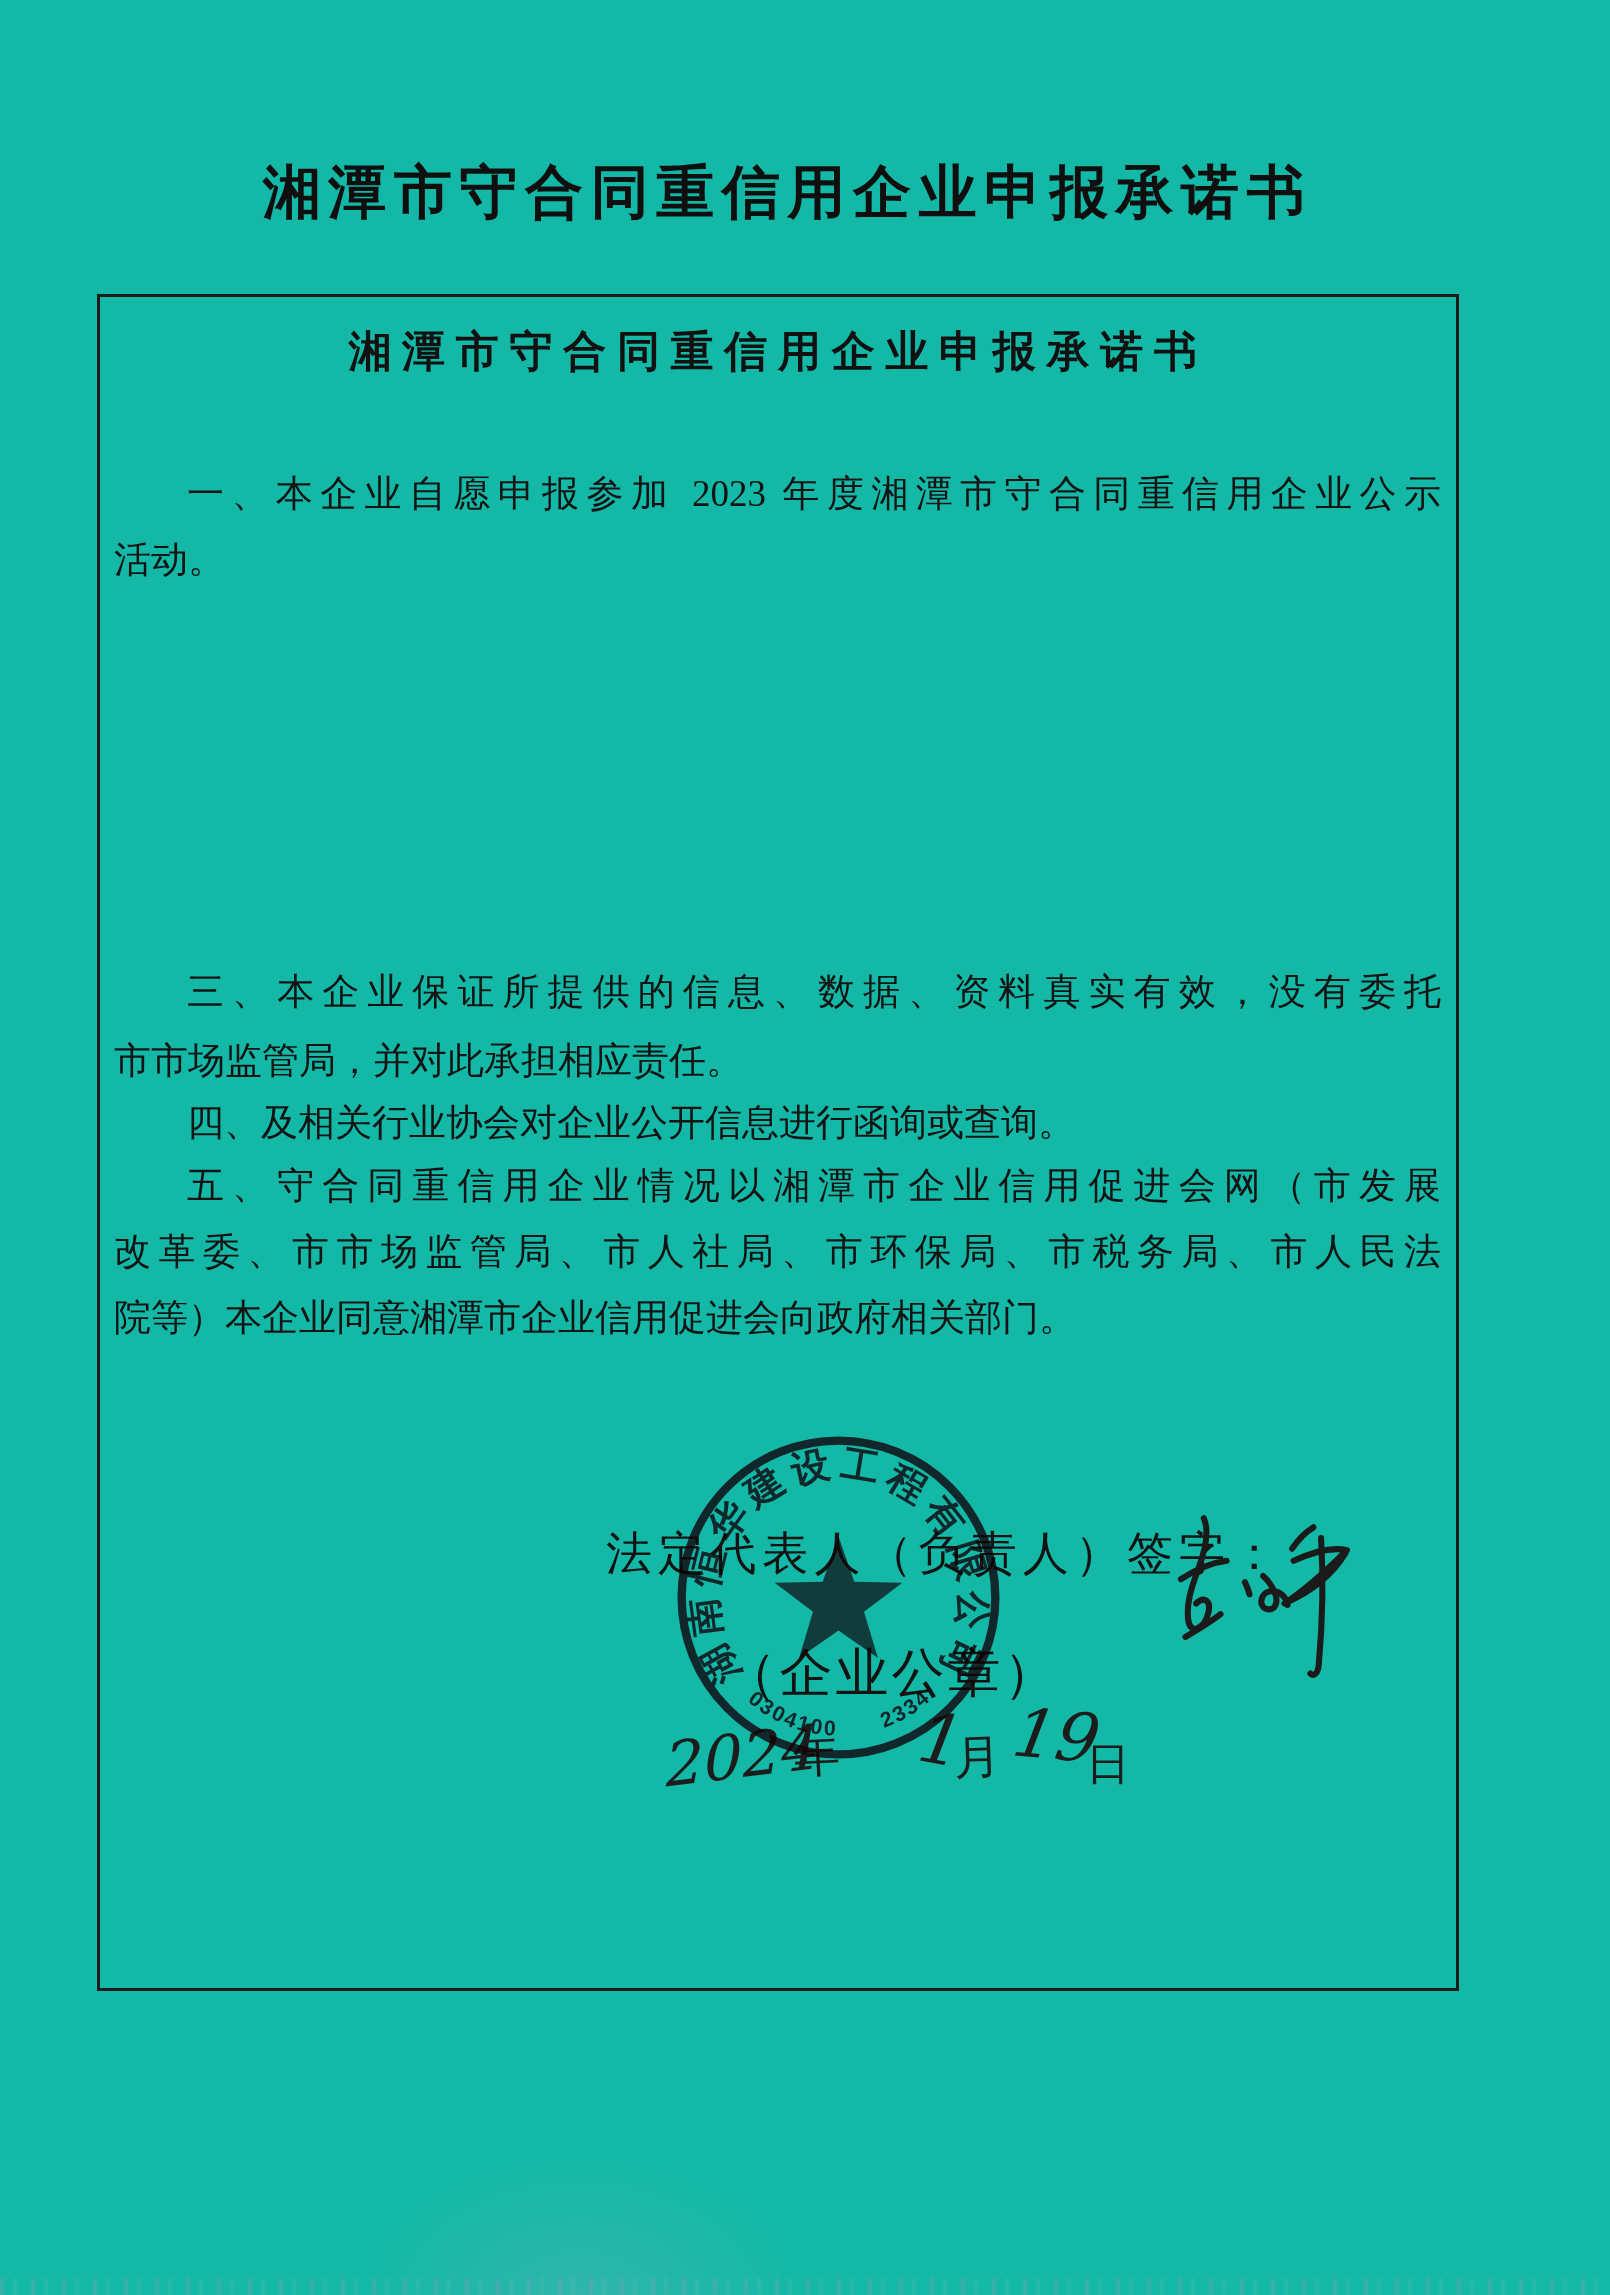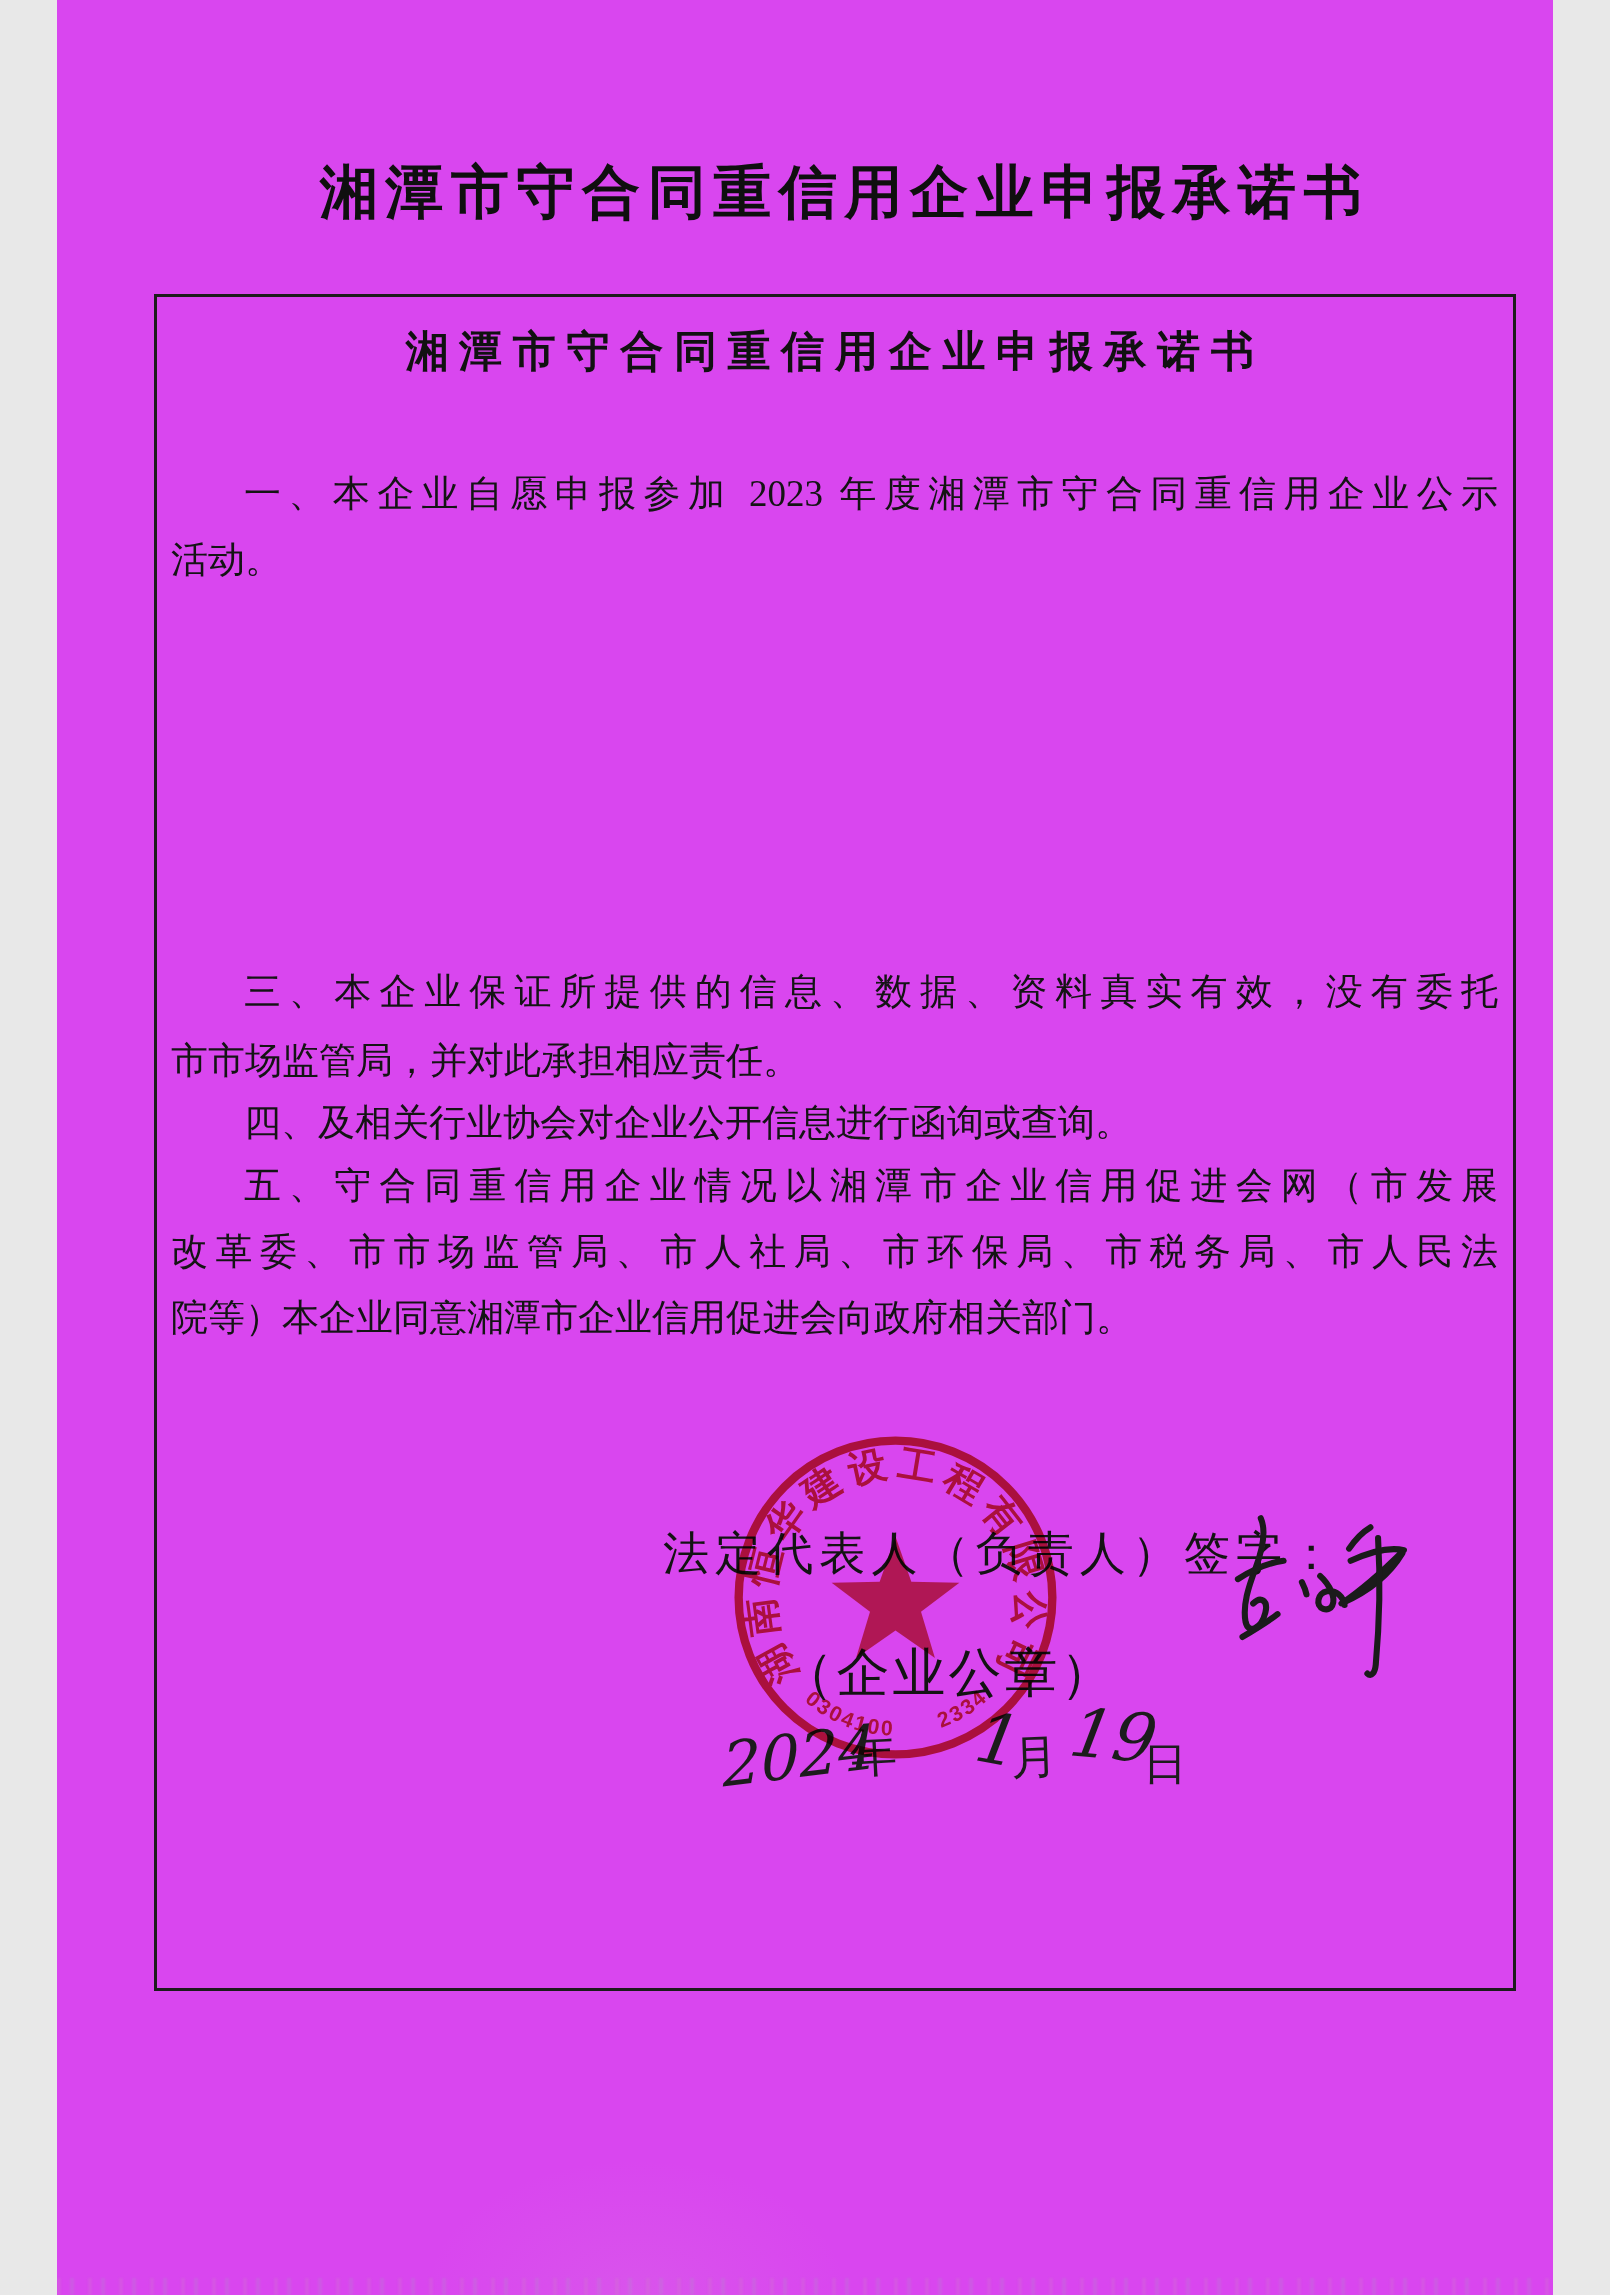--- a/index.html
+++ b/index.html
@@ -1,21 +1,21 @@
 <!DOCTYPE html>
 <html style="font-size:12.2px"><head>
 <meta charset="utf-8">
 <style>
   html, body { margin: 0; padding: 0; background: #e8e8e8; }
   .page {
     position: relative;
-    width: 1496px;
+    width: 1610px;
     height: 2295px;
     margin: 0 auto;
-    background: #d946ef;
+    background: #14b8a6;
     overflow: hidden;
     font-family: "Liberation Serif", serif;
     color: #151515;
   }
   
   .main-title {
     position: absolute;
     left: 0; top: 154px;
     width: 1575px;
     text-align: center;

